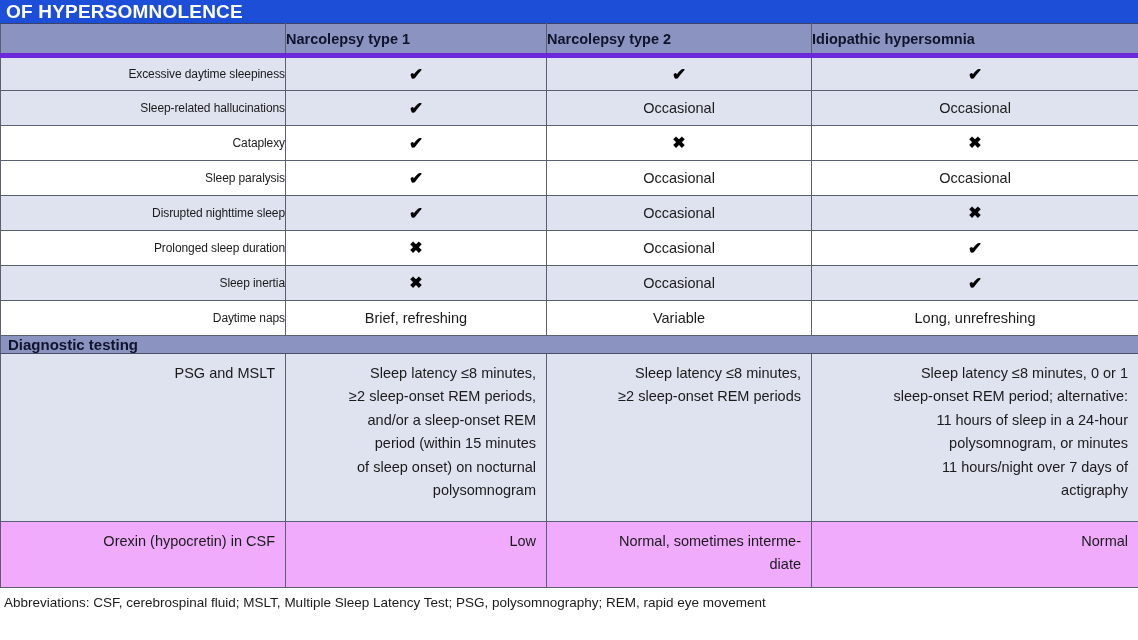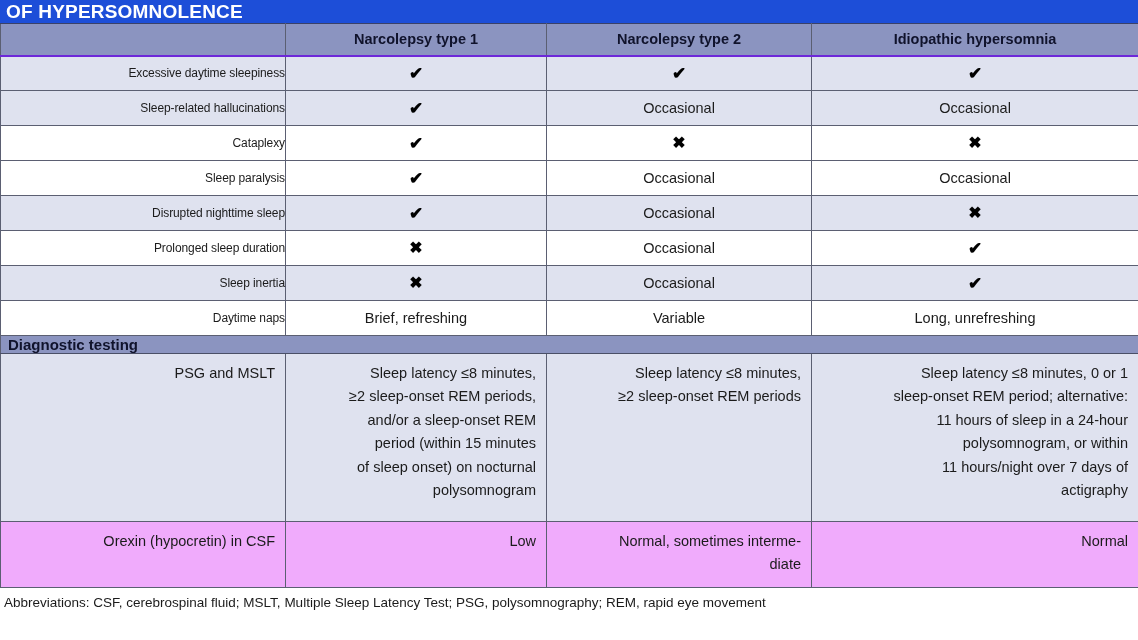--- a/index.html
+++ b/index.html
@@ -59,25 +59,24 @@
     font-weight: normal;
     color: #1b1b1b;
   }
 
   
   tr.head-row td {
     background: #8b94c0;
     height: 32px;
     font-size: 14.5px;
     font-weight: bold;
-    text-align: center;
     vertical-align: middle;
     color: #10132c;
     border-top: 1px solid #3a4168;
-    border-bottom: 2px solid #6d28d9;
+    border-bottom: 5px solid #6d28d9;
   }
   tr.head-row td.corner { background: #8b94c0; }
 
   
   tr.sym-row td { height: 35px; vertical-align: middle; }
   tr.sym-row.shaded td { background: #dfe2ef; }
   tr.sym-row.plain  td { background: #ffffff; }
 
   td.label-cell {
     padding-left: 7px;
@@ -228,21 +227,21 @@
             <div class="cell-lines">
               <span>Sleep latency ≤8 minutes,</span>
               <span>≥2 sleep-onset REM periods</span>
             </div>
           </td>
           <td class="psg-tall">
             <div class="cell-lines">
               <span>Sleep latency ≤8 minutes, 0 or 1</span>
               <span>sleep-onset REM period; alternative:</span>
               <span>11 hours of sleep in a 24-hour</span>
-              <span>polysomnogram, or within</span>
+              <span>polysomnogram, or minutes</span>
               <span>11 hours/night over 7 days of</span>
               <span>actigraphy</span>
             </div>
           </td>
         </tr>
         <tr class="detail-row plain">
           <td class="orexin-tall">Orexin (hypocretin) in CSF</td>
           <td class="orexin-tall">
             <div class="cell-lines">
               <span>Low</span>

